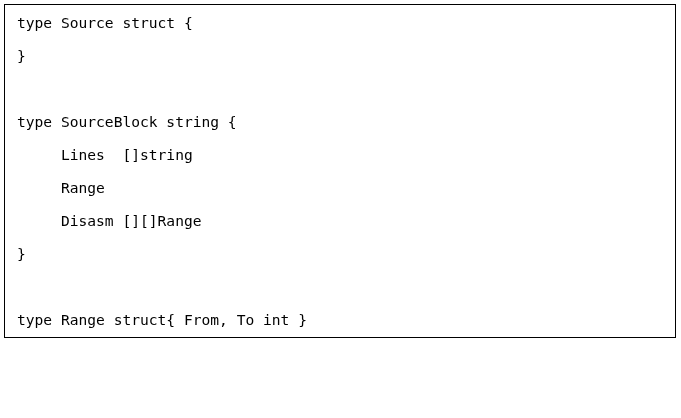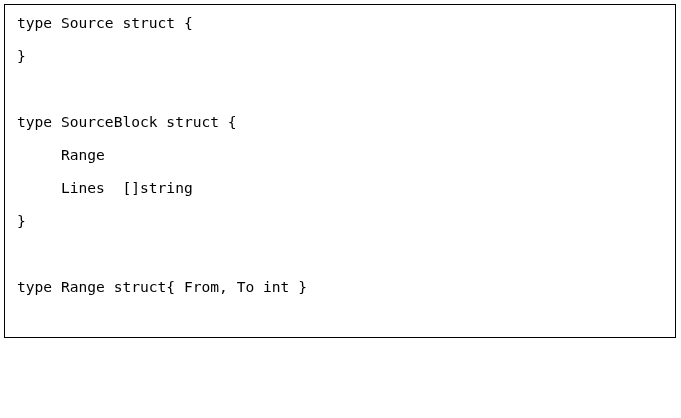--- a/index.html
+++ b/index.html
@@ -35,20 +35,21 @@
   }
 </style>
 </head>
 <body>
 
 <div class="page">
   <div class="code-box">
     <div class="code-line">type Source struct {</div>
     <div class="code-line">}</div>
     <div class="code-line"></div>
-    <div class="code-line">type SourceBlock struct {</div>
+    <div class="code-line">type SourceBlock string {</div>
+    <div class="code-line">     Lines  []string</div>
     <div class="code-line">     Range</div>
-    <div class="code-line">     Lines  []string</div>
+    <div class="code-line">     Disasm [][]Range</div>
     <div class="code-line">}</div>
     <div class="code-line"></div>
     <div class="code-line">type Range struct{ From, To int }</div>
   </div>
 </div>
 
 </body></html>

